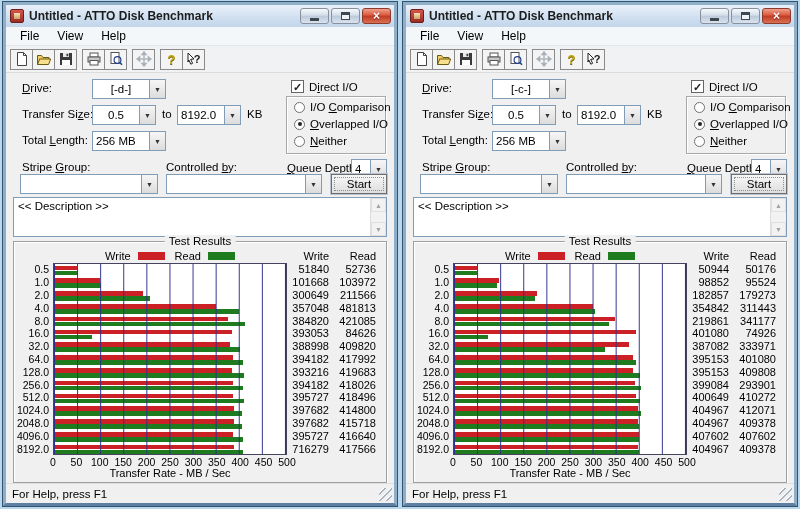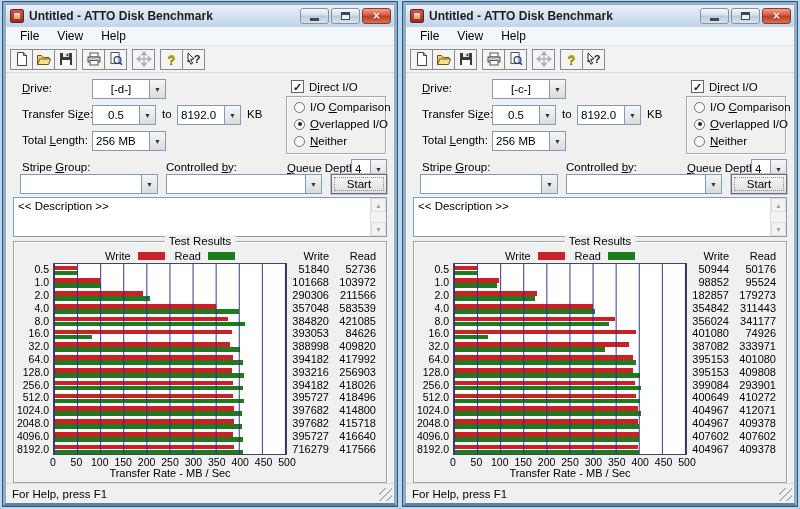--- a/index.html
+++ b/index.html
@@ -378,44 +378,44 @@
               <div class="bar write" style="top: 155.2px; width: 77.6723%;"></div>
               <div class="bar read" style="top: 160.2px; width: 81.1949%;"></div>
               <div class="bar write" style="top: 168px; width: 77.2904%;"></div>
               <div class="bar read" style="top: 173px; width: 81.375%;"></div>
               <div class="bar write" style="top: 180.8px; width: 77.4264%;"></div>
               <div class="bar read" style="top: 185.8px; width: 81.5559%;"></div>
             </div>
           <div class="vals-col">
               <div class="val">51840</div>
               <div class="val">101668</div>
-              <div class="val">290306</div>
+              <div class="val">300649</div>
               <div class="val">357048</div>
               <div class="val">384820</div>
               <div class="val">393053</div>
               <div class="val">388998</div>
               <div class="val">394182</div>
               <div class="val">393216</div>
               <div class="val">394182</div>
               <div class="val">395727</div>
               <div class="val">397682</div>
               <div class="val">397682</div>
               <div class="val">395727</div>
               <div class="val">716279</div>
             </div>
           <div class="vals-col">
               <div class="val">52736</div>
               <div class="val">103972</div>
               <div class="val">211566</div>
-              <div class="val">583539</div>
+              <div class="val">481813</div>
               <div class="val">421085</div>
               <div class="val">84626</div>
               <div class="val">409820</div>
               <div class="val">417992</div>
-              <div class="val">256903</div>
+              <div class="val">419683</div>
               <div class="val">418026</div>
               <div class="val">418496</div>
               <div class="val">414800</div>
               <div class="val">415718</div>
               <div class="val">416640</div>
               <div class="val">417566</div>
             </div>
 
           <div></div>
           <div class="ticks">
@@ -677,21 +677,21 @@
               <div class="bar write" style="top: 168px; width: 79.6098%;"></div>
               <div class="bar read" style="top: 173px; width: 79.6098%;"></div>
               <div class="bar write" style="top: 180.8px; width: 79.0951%;"></div>
               <div class="bar read" style="top: 185.8px; width: 79.9566%;"></div>
             </div>
           <div class="vals-col">
               <div class="val">50944</div>
               <div class="val">98852</div>
               <div class="val">182857</div>
               <div class="val">354842</div>
-              <div class="val">356024</div>
+              <div class="val">219861</div>
               <div class="val">401080</div>
               <div class="val">387082</div>
               <div class="val">395153</div>
               <div class="val">395153</div>
               <div class="val">399084</div>
               <div class="val">400649</div>
               <div class="val">404967</div>
               <div class="val">404967</div>
               <div class="val">407602</div>
               <div class="val">404967</div>

